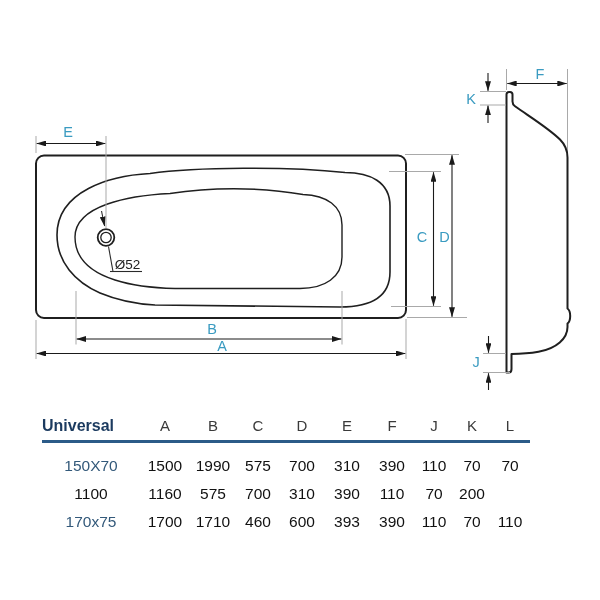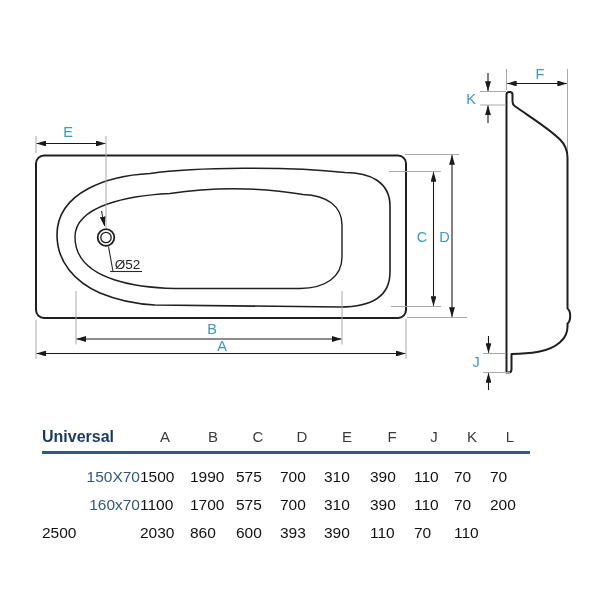--- a/index.html
+++ b/index.html
@@ -3,30 +3,30 @@
 <meta charset="utf-8">
 <style>
   html,body{margin:0;padding:0;background:#ffffff;}
   .stage{position:relative;width:600px;height:600px;background:#fff;overflow:hidden;
          font-family:"Liberation Sans",sans-serif;}
   svg{position:absolute;top:0;left:0;}
   svg text{font-family:"Liberation Sans",sans-serif;}
   .dim-lbl{font-size:14.5px;}
   .drain-lbl{font-size:13.5px;fill:#222;}
   
-  .spec-table{position:absolute;left:42px;top:423px;width:488px;}
+  .spec-table{position:absolute;left:42px;top:412px;width:488px;}
   .grid{display:grid;grid-template-columns:98px 50px 46px 44px 44px 46px 44px 40px 36px 40px;align-items:center;}
   .hdr-row{height:27px;}
   .hdr-title{font-size:16px;font-weight:bold;color:#1b3a5f;text-align:left;}
   .hdr-col{font-size:15px;color:#3a3a3a;text-align:center;}
   .rule{height:2.5px;background:#2b5b88;margin-top:1px;}
   .data-rows{margin-top:9px;}
   .data-row{height:28px;}
-  .model{font-size:15.5px;color:#33597a;text-align:right;}
-  .val{font-size:15.5px;color:#111;text-align:left;}
+  .model{font-size:15.5px;color:#33597a;text-align:center;}
+  .val{font-size:15.5px;color:#111;text-align:center;}
 </style>
 </head>
 <body>
 
 <div class="stage">
 
   <svg width="600" height="412" viewBox="0 0 600 412">
     <defs>
       <marker id="ah" viewBox="0 0 10 6" refX="9.5" refY="3" markerWidth="9" markerHeight="5.4" orient="auto-start-reverse">
         <path d="M0,0 L10,3 L0,6 Z" fill="#1a1a1a"></path>
@@ -141,35 +141,35 @@
         <div class="val">1990</div>
         <div class="val">575</div>
         <div class="val">700</div>
         <div class="val">310</div>
         <div class="val">390</div>
         <div class="val">110</div>
         <div class="val">70</div>
         <div class="val">70</div>
       </div>
       <div class="grid data-row">
-        <div class="model">160x70</div>
         <div class="val">1100</div>
-        <div class="val">1700</div>
+        <div class="val">1160</div>
         <div class="val">575</div>
         <div class="val">700</div>
         <div class="val">310</div>
         <div class="val">390</div>
         <div class="val">110</div>
         <div class="val">70</div>
         <div class="val">200</div>
       </div>
       <div class="grid data-row">
-        <div class="val">2500</div>
-        <div class="val">2030</div>
-        <div class="val">860</div>
+        <div class="model">170x75</div>
+        <div class="val">1700</div>
+        <div class="val">1710</div>
+        <div class="val">460</div>
         <div class="val">600</div>
         <div class="val">393</div>
         <div class="val">390</div>
         <div class="val">110</div>
         <div class="val">70</div>
         <div class="val">110</div>
       </div>
     </div>
   </div>
 </div>

